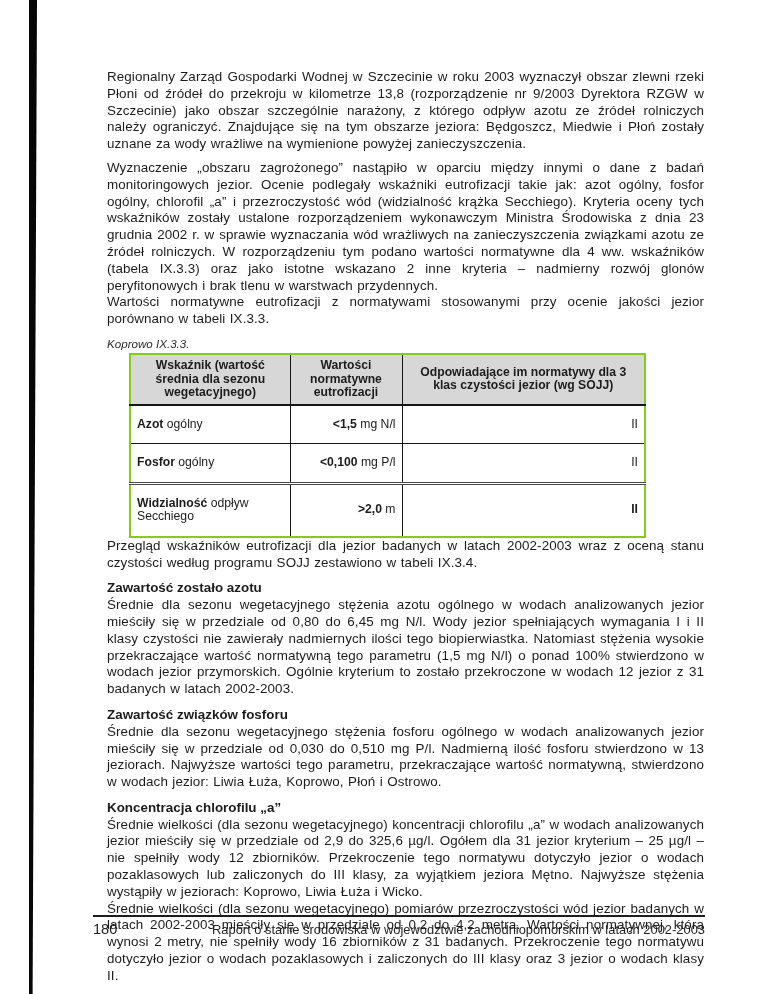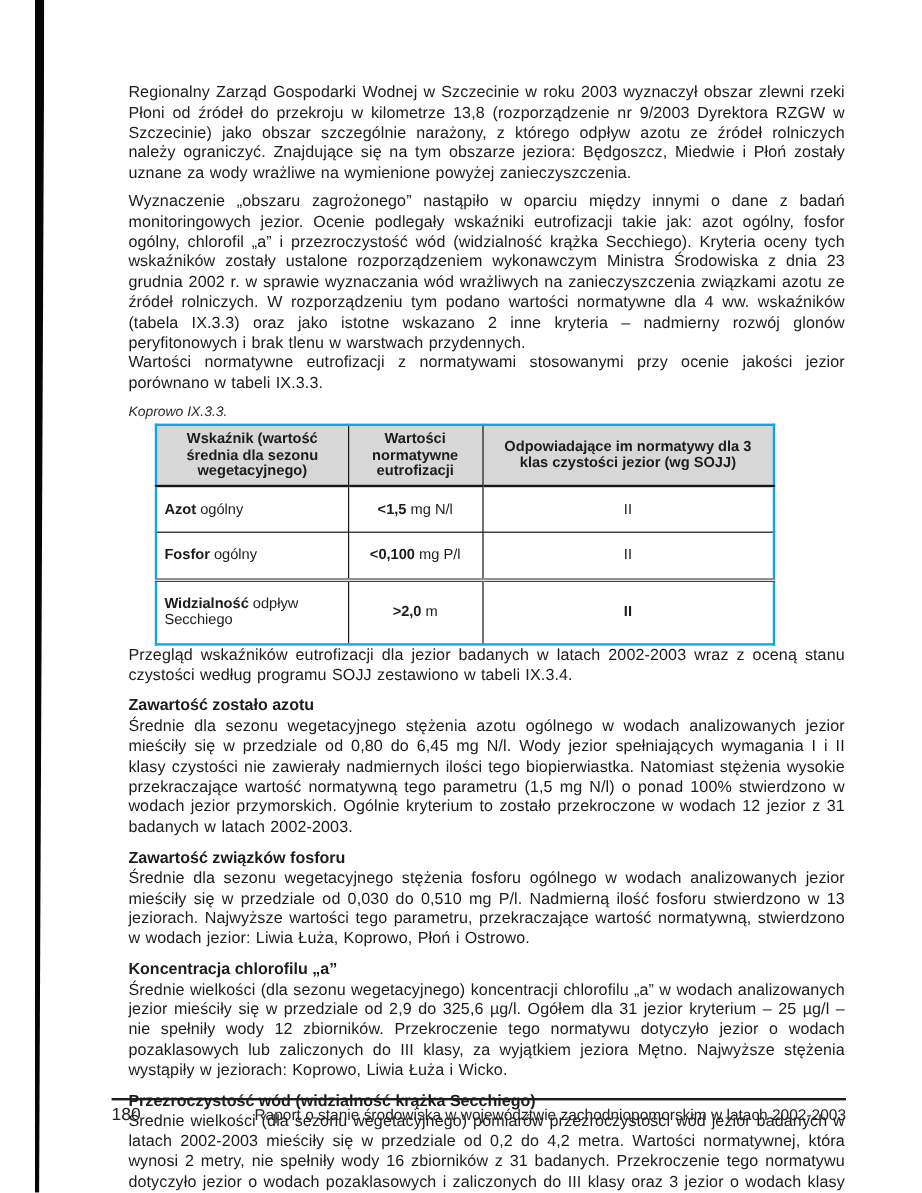--- a/index.html
+++ b/index.html
@@ -30,36 +30,36 @@
     font-size:13.4px; line-height:16.8px; font-weight:bold;
     margin:9px 0 0 0;
   }
   .table-caption {
     font-size:11.6px; font-style:italic; color:#2a2a2a;
     margin:9px 0 3px 0;
   }
   table.norm-table {
     border-collapse:collapse; table-layout:fixed;
     width:515px; margin-left:22px;
-    border:2px solid #0ea5e9;
+    border:2px solid #84cc16;
   }
   .norm-table th {
     background:#d7d7d7;
     font-size:12.2px; line-height:13.6px; font-weight:bold;
     text-align:center; vertical-align:middle;
     border:1px solid #161616; border-bottom:2px solid #161616;
     padding:4px 5px;
   }
   .norm-table td {
     font-size:12.2px; line-height:13.5px;
     border:1px solid #161616;
     padding:12px 6px;
     vertical-align:middle;
   }
-  .norm-table td.val-cell, .norm-table td.cls-cell { text-align:center; }
+  .norm-table td.val-cell, .norm-table td.cls-cell { text-align:right; }
   .norm-table tbody tr:last-child td { border-top:3px double #4a4a4a; }
   .norm-table tbody tr:nth-child(3) td.cls-cell { font-weight:bold; }
   .bold { font-weight:bold; }
   .page-footer {
     position:absolute; left:93px; top:915px; width:612px;
     border-top:2px solid #1d1d1d;
     padding-top:4px;
     display:flex; justify-content:space-between; align-items:baseline;
   }
   .page-number { font-size:14.6px; color:#222; }
@@ -116,21 +116,20 @@
 
   <h3 class="section-heading">Zawartość zostało azotu</h3>
   <p class="para">Średnie dla sezonu wegetacyjnego stężenia azotu ogólnego w wodach analizowanych jezior mieściły się w przedziale od 0,80 do 6,45 mg N/l. Wody jezior spełniających wymagania I i II klasy czystości nie zawierały nadmiernych ilości tego biopierwiastka. Natomiast stężenia wysokie przekraczające wartość normatywną tego parametru (1,5 mg N/l) o ponad 100% stwierdzono w wodach jezior przymorskich. Ogólnie kryterium to zostało przekroczone w wodach 12 jezior z 31 badanych w latach 2002-2003.</p>
 
   <h3 class="section-heading">Zawartość związków fosforu</h3>
   <p class="para">Średnie dla sezonu wegetacyjnego stężenia fosforu ogólnego w wodach analizowanych jezior mieściły się w przedziale od 0,030 do 0,510 mg P/l. Nadmierną ilość fosforu stwierdzono w 13 jeziorach. Najwyższe wartości tego parametru, przekraczające wartość normatywną, stwierdzono w wodach jezior: Liwia Łuża, Koprowo, Płoń i Ostrowo.</p>
 
   <h3 class="section-heading">Koncentracja chlorofilu „a”</h3>
   <p class="para">Średnie wielkości (dla sezonu wegetacyjnego) koncentracji chlorofilu „a” w wodach analizowanych jezior mieściły się w przedziale od 2,9 do 325,6 µg/l. Ogółem dla 31 jezior kryterium – 25 µg/l – nie spełniły wody 12 zbiorników. Przekroczenie tego normatywu dotyczyło jezior o wodach pozaklasowych lub zaliczonych do III klasy, za wyjątkiem jeziora Mętno. Najwyższe stężenia wystąpiły w jeziorach: Koprowo, Liwia Łuża i Wicko.</p>
 
-  <h3 class="section-heading">Przezroczystość wód (widzialność krążka Secchiego)</h3>
   <p class="para">Średnie wielkości (dla sezonu wegetacyjnego) pomiarów przezroczystości wód jezior badanych w latach 2002-2003 mieściły się w przedziale od 0,2 do 4,2 metra. Wartości normatywnej, która wynosi 2 metry, nie spełniły wody 16 zbiorników z 31 badanych. Przekroczenie tego normatywu dotyczyło jezior o wodach pozaklasowych i zaliczonych do III klasy oraz 3 jezior o wodach klasy II.</p>
 
 </div>
 
 <div class="page-footer">
   <span class="page-number">180</span>
   <span class="footer-title">Raport o stanie środowiska w województwie zachodniopomorskim w latach 2002-2003</span>
 </div>
 
 </body></html>

